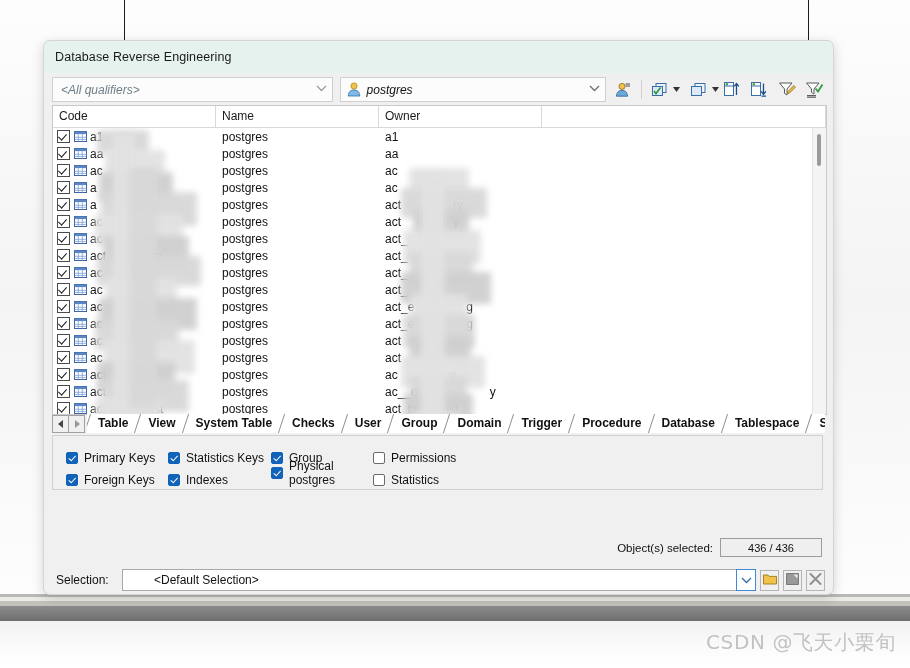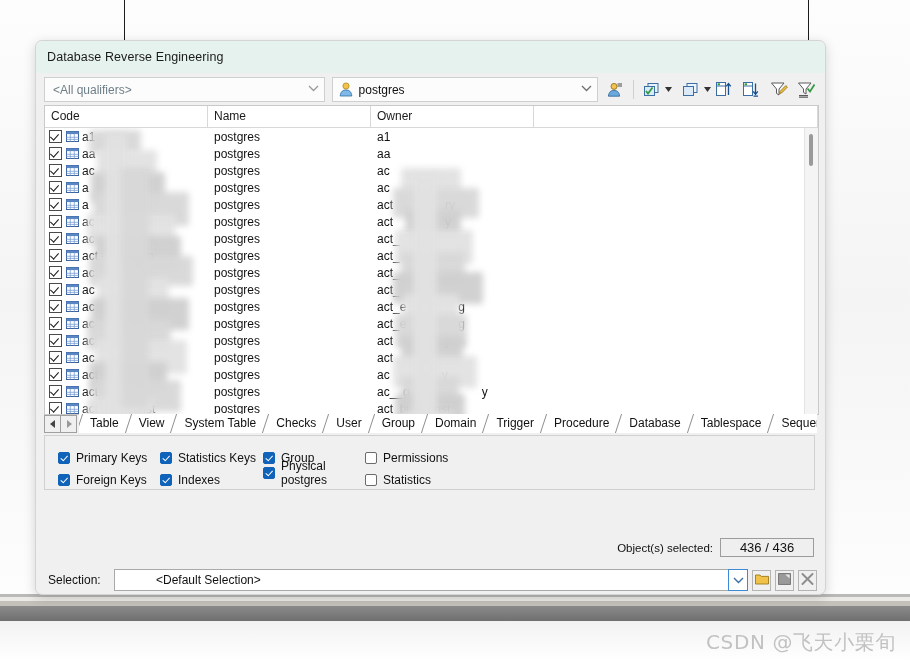--- a/index.html
+++ b/index.html
@@ -17,21 +17,21 @@
   
   .bg-vline {
     position: absolute; top: 0; width: 1px; background: #1b1b1b;
   }
   
   .band { position:absolute; left:0; width:910px; }
 
   
   .dialog {
     position: absolute;
-    left: 35px; top: 40px;
+    left: 43px; top: 40px;
     width: 789px; height: 553px;
     background: #f0f0f0;
     border: 1px solid #d4d4d4;
     border-radius: 7px;
     box-shadow: 0 3px 12px rgba(0,0,0,.16);
     overflow: hidden;
   }
   .titlebar {
     height: 31px;
     background: #e6f2ee;
@@ -49,21 +49,21 @@
   .toolbar {
     height: 33px; display: flex; align-items: center;
     padding: 0 8px; gap: 0px;
   }
   .combo {
     height: 23px; background: #fcfcfc; border: 1px solid #cfcfcf;
     display: flex; align-items: center;
     font-size: 12px; color: #555;
     position: relative;
   }
-  .combo .cval { padding-left: 8px; flex: 1; white-space: nowrap; overflow: hidden; }
+  .combo .cval { padding-left: 8px; flex: 1; white-space: nowrap; overflow: hidden; font-style: italic; }
   .combo .caret {
     width: 20px; text-align: center; color: #8a8a8a; font-size: 9px;
     line-height: 1;
   }
   #qualifier-combo { width: 285px; color:#6e7e87; }
   #qualifier-combo .cval { color:#6e7e87; }
   #user-combo { width: 270px; margin-left: 7px; }
   #user-combo .cval { color: #111; padding-left: 4px; }
   .user-glyph { width: 17px; height: 17px; margin-left: 5px; flex: none; position: relative; }
 
@@ -140,20 +140,21 @@
     box-sizing:border-box;
   }
   .tabs-scroller {
     flex:1; height:19px; display:flex; align-items:flex-end;
     overflow:hidden; margin-left:2px;
   }
   .tab {
     position:relative; height:19px; line-height:19px; font-size:12px; color:#111;
     padding:0 9px 0 11px; white-space:nowrap;
     background:#fff;
+    font-weight:bold;
   }
   .tab::before {
     content:""; position:absolute; left:0; top:0; height:19px; width:9px;
     border-left:1px solid #8f8f8f; transform: skewX(-18deg);
   }
   .tab.first { background:#fff; border-top:1px solid #8f8f8f; }
   .tab.last-edge::after {
     content:""; position:absolute; right:0; top:0; height:19px; width:9px;
     border-right:1px solid #8f8f8f; transform: skewX(-18deg);
   }
@@ -181,35 +182,35 @@
   }
   .cbx.off { background:#fff; border:1px solid #6b6b6b; }
 
   
   .objcount {
     position:absolute; right:11px; top:497px; display:flex; align-items:center;
     font-size:11.5px; color:#111;
   }
   .objcount .lbl { margin-right:7px; }
   .objbox {
-    width:94px; height:19px; border:1px solid #9c9c9c; background:#efefef;
+    width:102px; height:19px; border:1px solid #9c9c9c; background:#efefef;
     display:flex;align-items:center;justify-content:center;
-    font-size:13px; color:#111; box-sizing:border-box;
+    font-size:11px; color:#111; box-sizing:border-box;
   }
 
   
   .selrow {
     position:absolute; left:8px; top:527px; width:773px; height:24px;
     display:flex; align-items:center;
   }
   .sel-label { font-size:12px; color:#111; width:66px; padding-left:4px; }
   .sel-field {
     flex:1; height:22px; border:1px solid #a9a9a9; background:#fff;
     display:flex; align-items:center; font-size:12px; color:#111;
-    padding-left:41px; box-sizing:border-box;
+    padding-left:31px; box-sizing:border-box;
   }
   .sel-drop {
     width:20px; height:22px; border:1px solid #3f8ad8; background:#fff;
     display:flex;align-items:center;justify-content:center; font-size:9px; color:#333;
     box-sizing:border-box; margin-left:-1px;
   }
   .sel-btn {
     width:19px; height:21px; border:1px solid #b4b4b4; background:#f0f0f0;
     display:flex;align-items:center;justify-content:center; margin-left:4px;
     box-sizing:border-box; position:relative;

